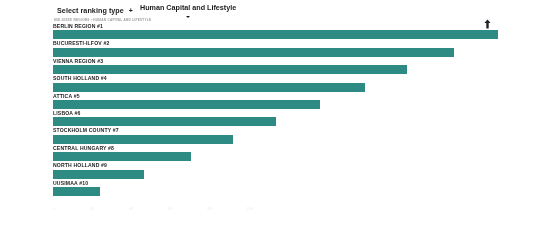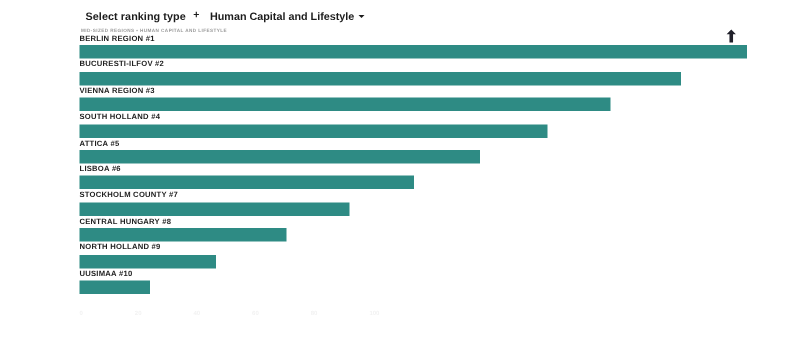--- a/index.html
+++ b/index.html
@@ -48,20 +48,21 @@
     padding: 0 1px;
   }
   .ranking-select {
     display: flex;
     align-items: center;
     gap: 3px;
     background: #ffffff;
     padding: 1px 2px;
     border-radius: 1px;
     cursor: pointer;
+    flex-direction: column;
   }
   .ranking-select-value {
     font-size: 7.2px;
     font-weight: bold;
     color: #1c1c1c;
     white-space: nowrap;
   }
   .caret {
     width: 0; height: 0;
     border-left: 2.2px solid transparent;

